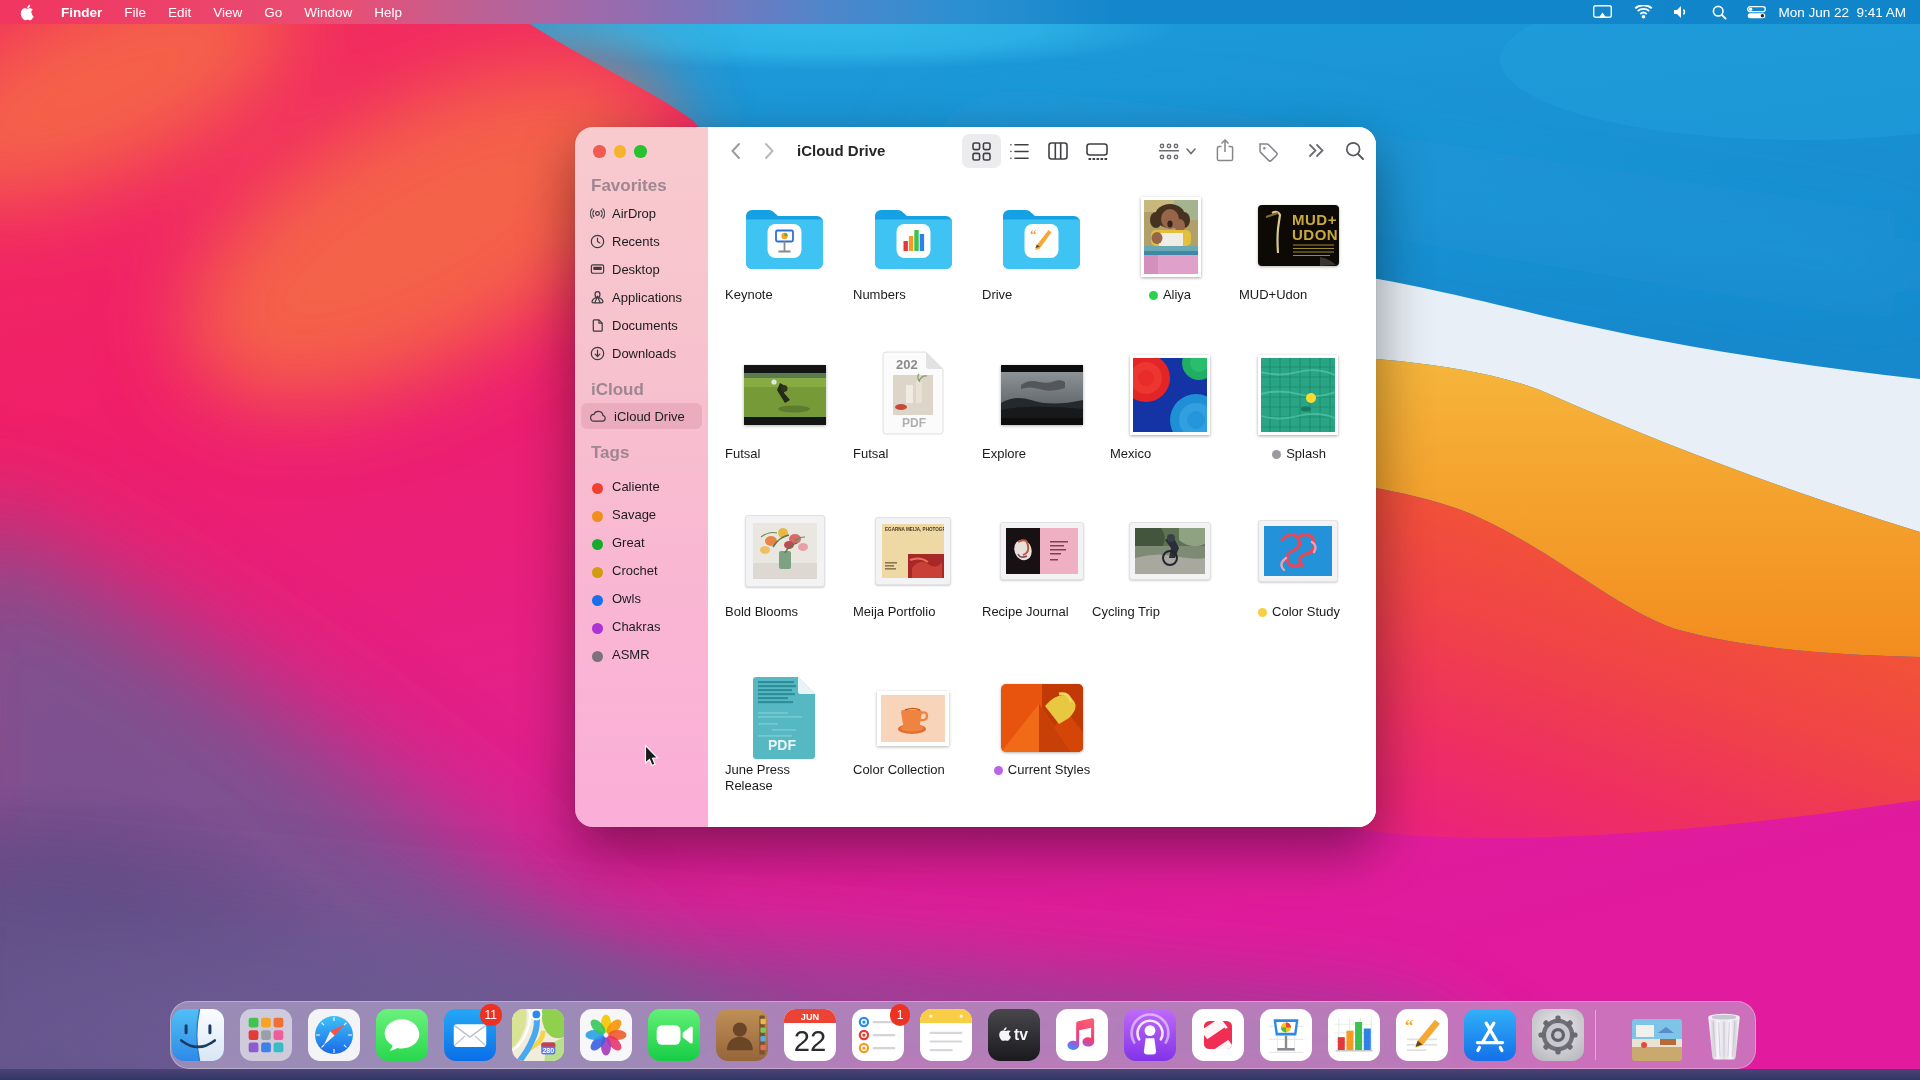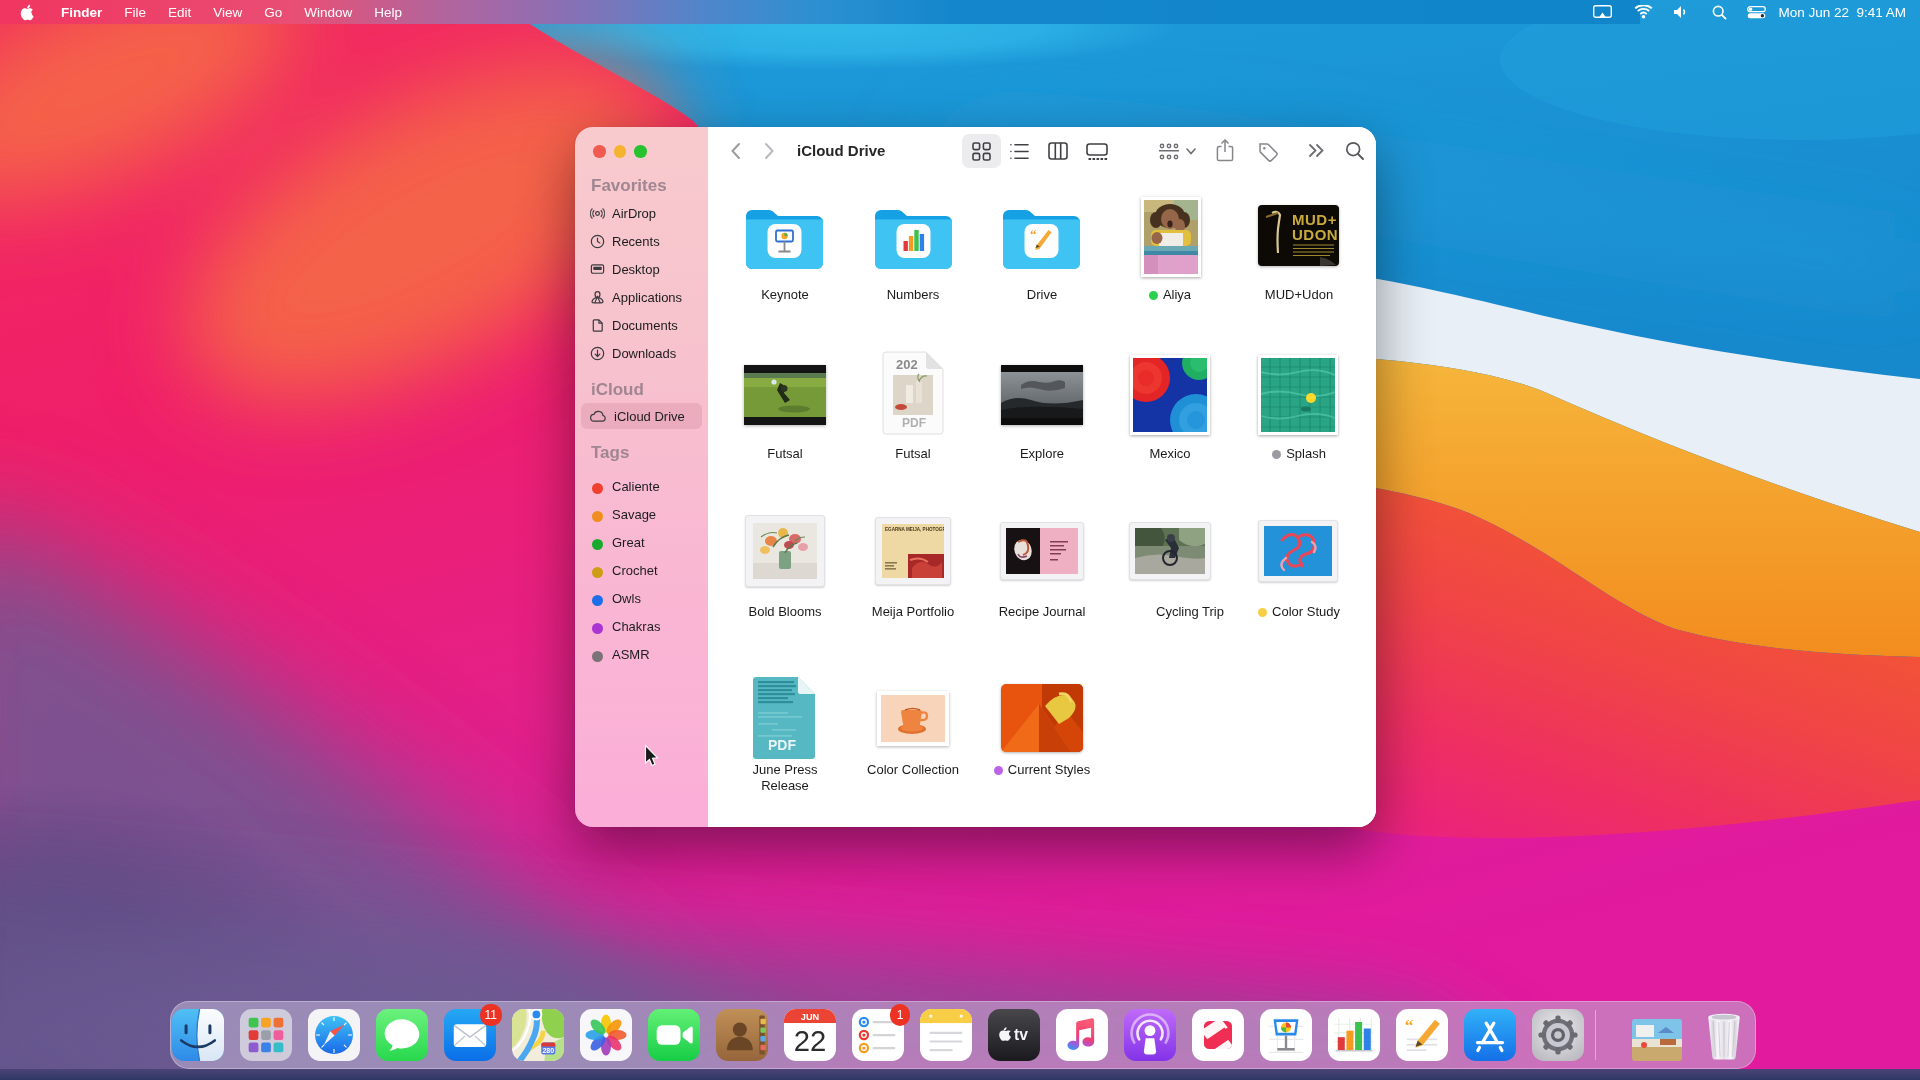--- a/index.html
+++ b/index.html
@@ -1,21 +1,21 @@
 <!DOCTYPE html>
 <html><head>
 <meta charset="utf-8">
 <style>
   * { margin:0; padding:0; box-sizing:border-box; }
   html,body { width:1920px; height:1080px; overflow:hidden; font-family:"Liberation Sans", sans-serif; }
   #stage { position:relative; width:1920px; height:1080px; overflow:hidden; }
   #wall { position:absolute; left:0; top:0; }
 
   
-  #menubar { position:absolute; left:0; top:0; width:1640px; height:24px;
+  #menubar { position:absolute; left:0; top:0; width:1920px; height:24px;
     background:linear-gradient(90deg,#f03560 0%,#e94e74 18%,#c25f90 24%,#a368a8 30%,#8073b8 36%,#4f86cb 43%,#2b90d1 50%,#1487cc 58%,#1185c9 100%);
     display:flex; align-items:center; color:#fff; font-size:13.5px; }
   #menubar .apple { margin-left:20px; width:16px; }
   #menubar .mitem { margin-left:22px; }
   #menubar .bold { font-weight:bold; margin-left:25px; }
   #mright { position:absolute; right:0; top:0; height:24px; display:flex; align-items:center; color:#fff; }
   #mright .clock { font-size:13.5px; margin-right:14px; margin-left:10px; }
 
   
   #win { position:absolute; left:575px; top:127px; width:801px; height:700px;
@@ -31,21 +31,21 @@
   .srow { display:flex; align-items:center; height:28px; margin-left:10px; font-size:13px; color:#1c1c1e; }
   .srow svg { margin:0 7px 0 5px; }
   .tagrow { display:flex; align-items:flex-end; height:28px; margin-left:10px; font-size:13px; color:#1c1c1e; }
   .tagdot { width:11px; height:11px; border-radius:50%; margin:0 9px 0 7px; }
 
   
   #toolbar { position:absolute; left:133px; top:0; width:668px; height:48px; background:#fff; display:flex; align-items:center; }
   .ttl { font-size:15px; font-weight:bold; color:#262628; }
 
   
-  .cell { position:absolute; width:120px; text-align:center; }
+  .cell { position:absolute; width:120px; text-align:left; }
   .lbl { font-size:13px; color:#1b1b1d; margin-top:0px; line-height:16px; }
   .lblrow { display:flex; align-items:center; justify-content:center; }
   .ldot { width:9px; height:9px; border-radius:50%; margin-right:5px; }
 
   
   #dock { position:absolute; left:170px; top:1001px; width:1586px; height:68px;
     background:rgba(190,175,210,0.58); border:1px solid rgba(255,255,255,0.3);
     border-radius:19px; display:flex; align-items:center; }
   .dicon { width:52px; height:52px; margin-left:16px; position:relative; flex:0 0 auto; }
   .dicon > svg { width:52px; height:52px; } .dicon > svg.keep { width:50px; height:42px; margin-top:5px; }
@@ -624,21 +624,21 @@
 
     <div class="cell" style="left:17px;top:429px;">
           <div class="lbl">Bold Blooms</div>
         </div>
     <div class="cell" style="left:145px;top:429px;">
           <div class="lbl">Meija Portfolio</div>
         </div>
     <div class="cell" style="left:274px;top:429px;">
           <div class="lbl">Recipe Journal</div>
         </div>
-    <div class="cell" style="left:422px;top:429px;">
+    <div class="cell" style="left:384px;top:429px;">
           <div class="lbl">Cycling Trip</div>
         </div>
     <div class="cell" style="left:531px;top:429px;">
           <div class="lblrow lbl"><span class="ldot" style="background:#f7ce45;"></span>Color Study</div>
         </div>
 
     <div class="cell" style="left:17px;top:587px;">
           <div class="lbl">June Press<br>Release</div>
         </div>
     <div class="cell" style="left:145px;top:587px;">

